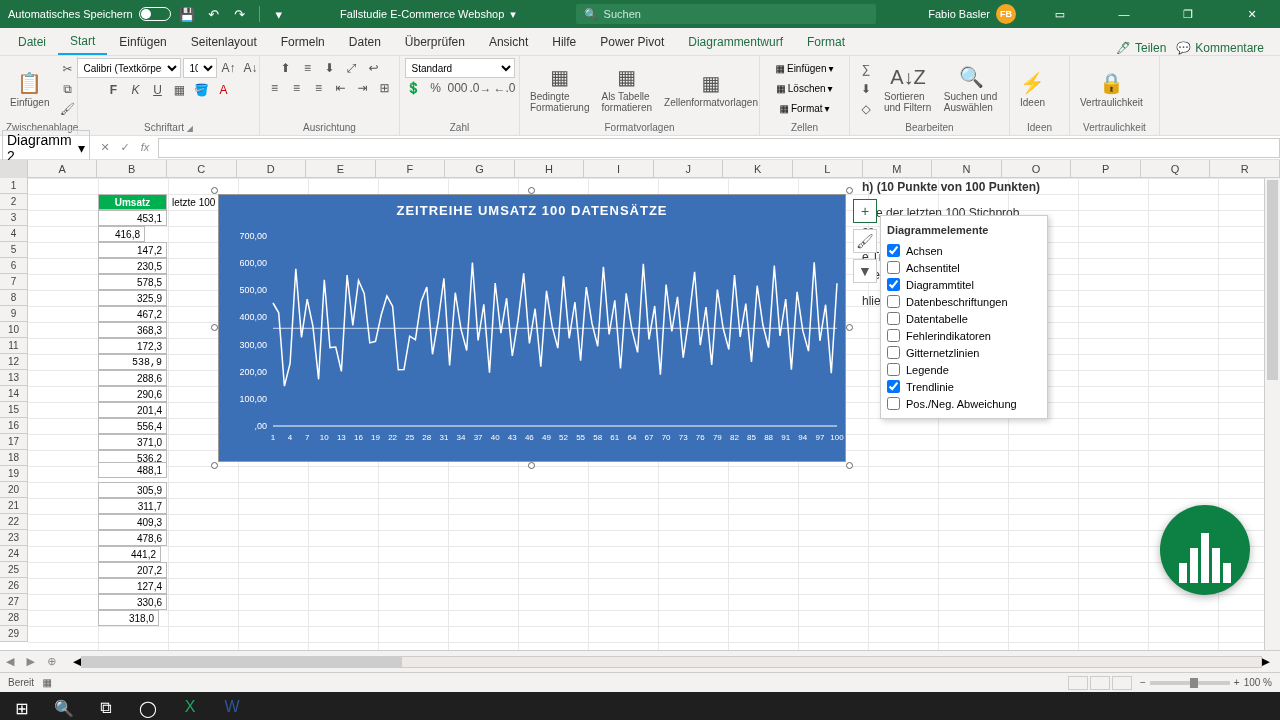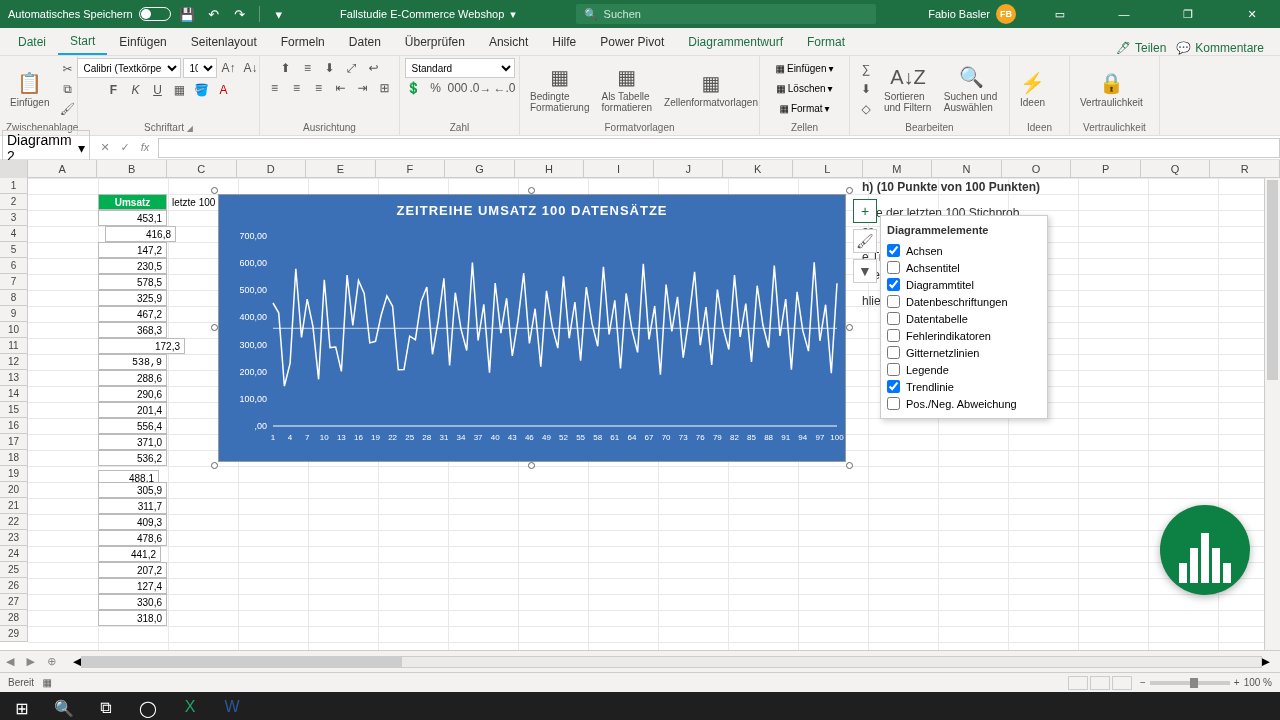--- a/index.html
+++ b/index.html
@@ -411,45 +411,45 @@
       <div class="gridline-v" style="left: 770px;"></div>
       <div class="gridline-v" style="left: 840px;"></div>
       <div class="gridline-v" style="left: 910px;"></div>
       <div class="gridline-v" style="left: 980px;"></div>
       <div class="gridline-v" style="left: 1050px;"></div>
       <div class="gridline-v" style="left: 1120px;"></div>
       <div class="gridline-v" style="left: 1190px;"></div>
       <div class="cell header" style="left: 70px; top: 16px; width: 69px;">Umsatz</div>
       <div class="cell txt" style="left: 140px; top: 16px; width: 200px;">letzte 100 Beobachtungen</div>
       <div class="cell num" style="left: 70px; top: 32px; width: 69px;">453,1</div>
-      <div class="cell num" style="left: 70px; top: 48px; width: 71px; margin-left: 7px;">416,8</div>
+      <div class="cell num" style="left: 70px; top: 48px; width: 47px;">416,8</div>
       <div class="cell num" style="left: 70px; top: 64px; width: 69px;">147,2</div>
       <div class="cell num" style="left: 70px; top: 80px; width: 69px;">230,5</div>
       <div class="cell num" style="left: 70px; top: 96px; width: 69px;">578,5</div>
       <div class="cell num" style="left: 70px; top: 112px; width: 69px;">325,9</div>
       <div class="cell num" style="left: 70px; top: 128px; width: 69px;">467,2</div>
       <div class="cell num" style="left: 70px; top: 144px; width: 69px;">368,3</div>
-      <div class="cell num" style="left: 70px; top: 160px; width: 87px;">172,3</div>
+      <div class="cell num" style="left: 70px; top: 160px; width: 69px;">172,3</div>
       <div class="cell num" style="left: 70px; top: 176px; width: 69px; font-family: Liberation Mono, monospace;">538,9</div>
       <div class="cell num" style="left: 70px; top: 192px; width: 69px;">288,6</div>
       <div class="cell num" style="left: 70px; top: 208px; width: 69px;">290,6</div>
       <div class="cell num" style="left: 70px; top: 224px; width: 69px;">201,4</div>
       <div class="cell num" style="left: 70px; top: 240px; width: 69px;">556,4</div>
       <div class="cell num" style="left: 70px; top: 256px; width: 69px;">371,0</div>
       <div class="cell num" style="left: 70px; top: 272px; width: 69px;">536,2</div>
-      <div class="cell num" style="left: 70px; top: 292px; width: 61px;">488,1</div>
+      <div class="cell num" style="left: 70px; top: 284px; width: 69px;">488,1</div>
       <div class="cell num" style="left: 70px; top: 304px; width: 69px;">305,9</div>
       <div class="cell num" style="left: 70px; top: 320px; width: 69px;">311,7</div>
       <div class="cell num" style="left: 70px; top: 336px; width: 69px;">409,3</div>
       <div class="cell num" style="left: 70px; top: 352px; width: 69px;">478,6</div>
       <div class="cell num" style="left: 70px; top: 368px; width: 63px;">441,2</div>
       <div class="cell num" style="left: 70px; top: 384px; width: 69px;">207,2</div>
       <div class="cell num" style="left: 70px; top: 400px; width: 69px;">127,4</div>
       <div class="cell num" style="left: 70px; top: 416px; width: 69px;">330,6</div>
-      <div class="cell num" style="left: 70px; top: 432px; width: 69px;">318,0</div>
+      <div class="cell num" style="left: 70px; top: 432px; width: 61px;">318,0</div>
       <div class="cell num" style="left: 70px; top: 448px; width: 69px; margin-top: 28px;">459,3</div>
     </div>
   <div class="scroll-v">
       <div class="scroll-v-thumb"></div>
     </div>
 
   <div class="side-text">
     <p><b>h) (10 Punkte von 100 Punkten)</b></p>
     <p><span>erte der letzten 100 Stichprob</span><br><span>ar.</span></p>
     <p><span>e Trendlinie im Diagramm ein</span><br><span>izieren. Berechnen Sie auch</span></p>

